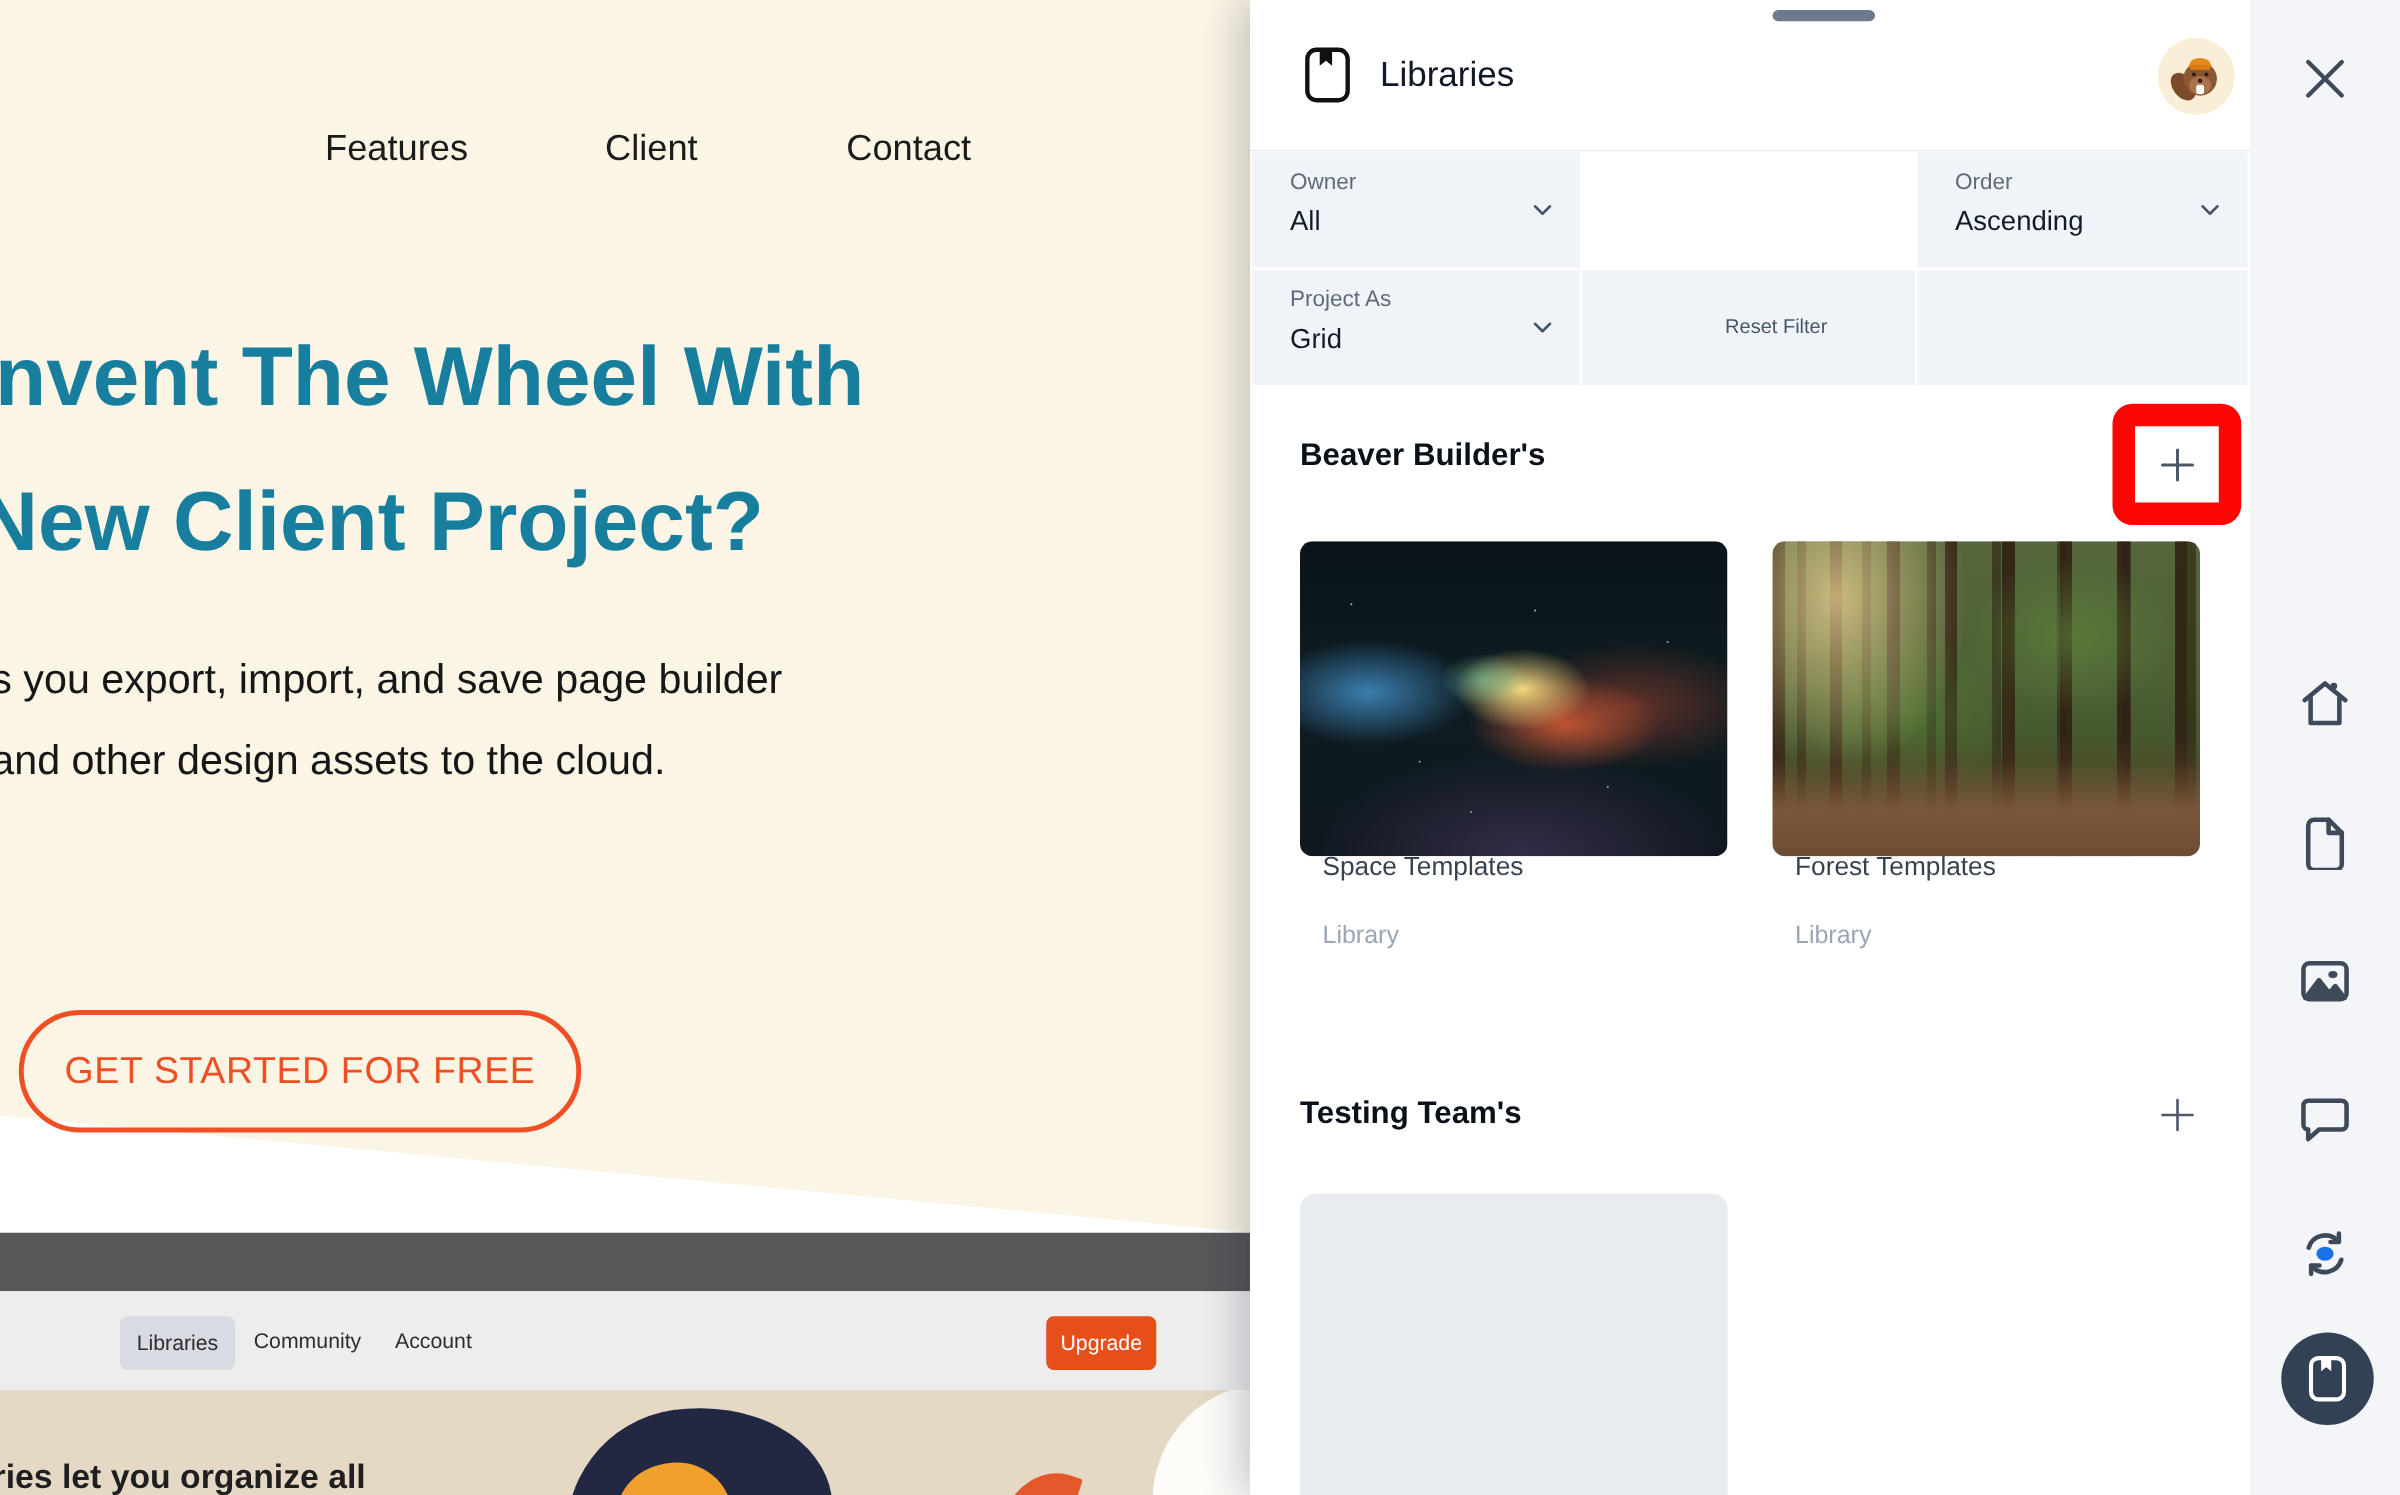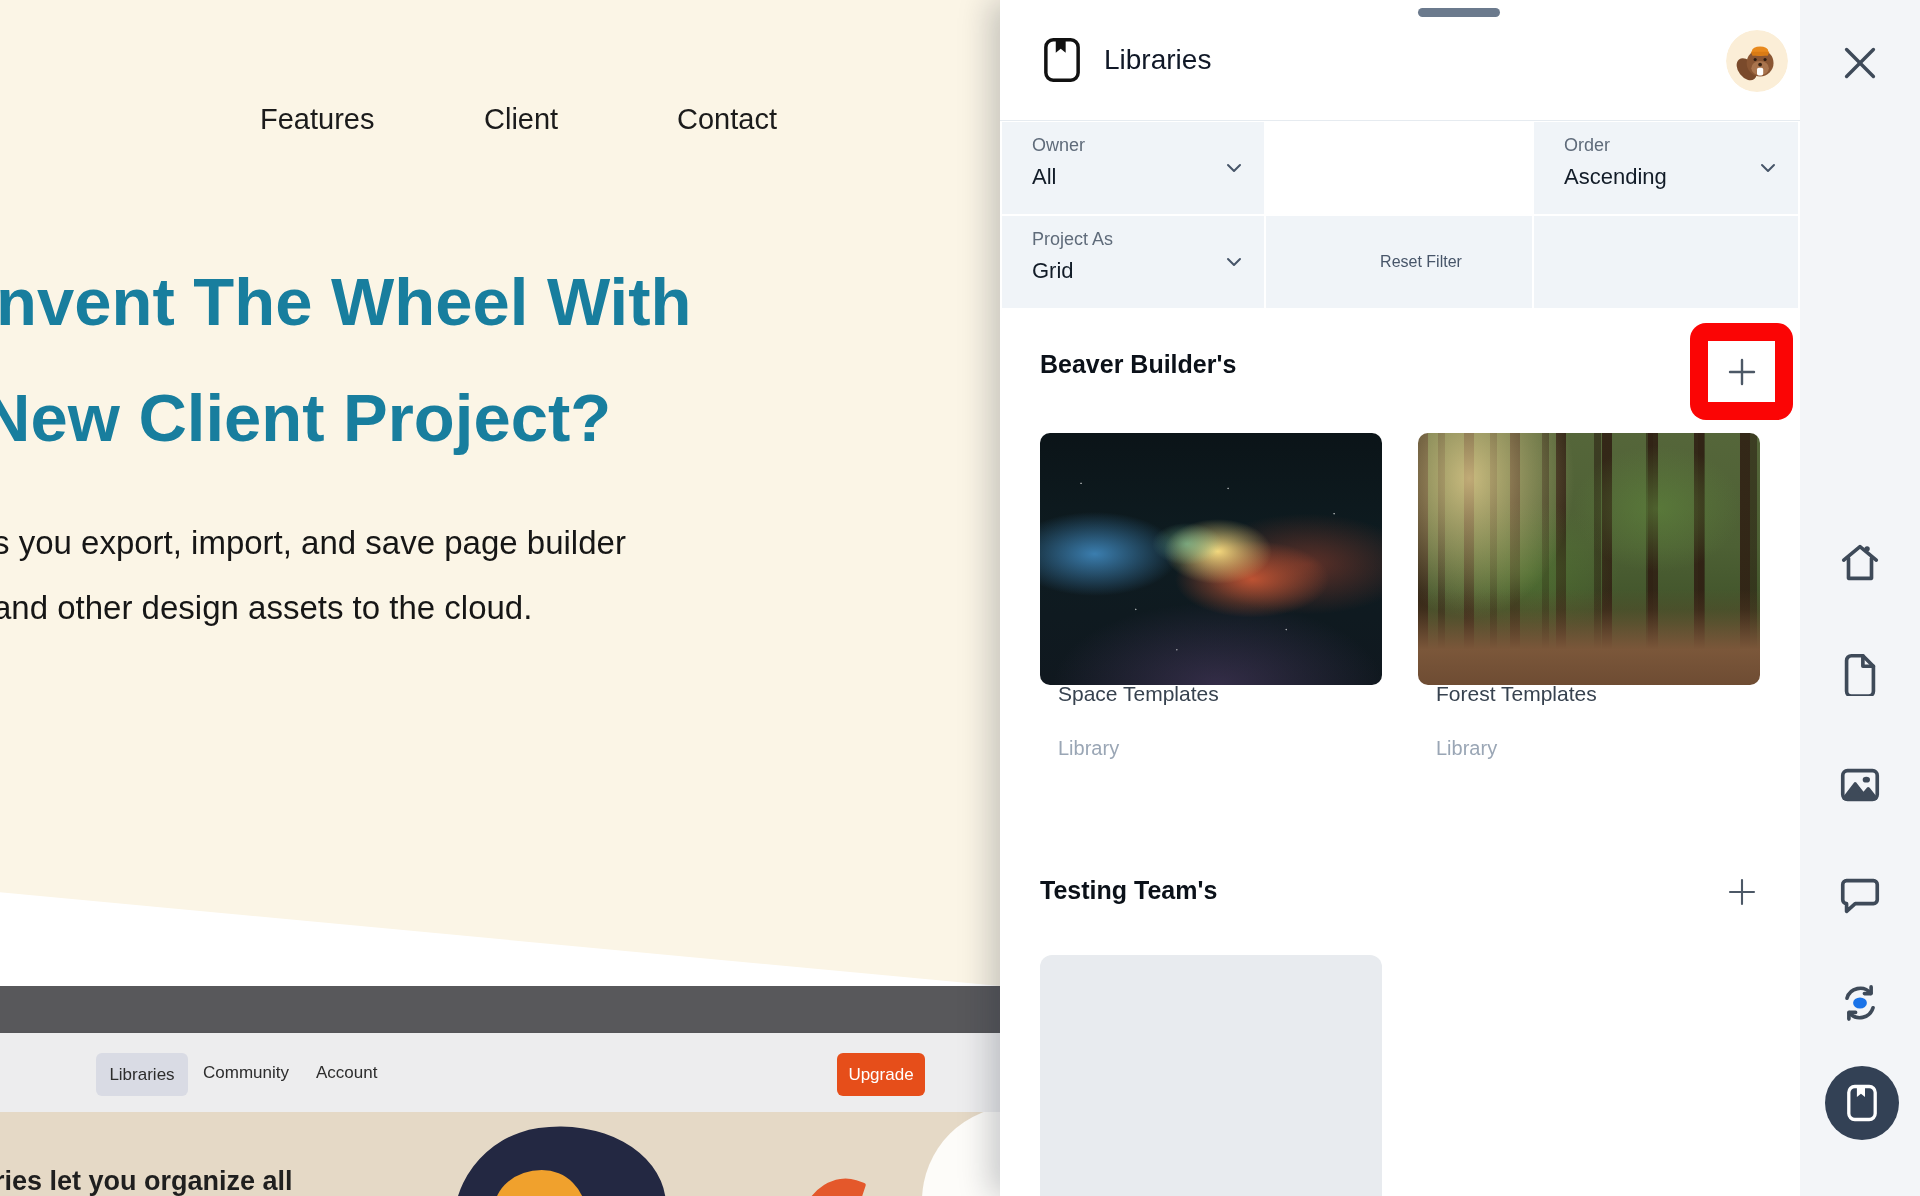--- a/index.html
+++ b/index.html
@@ -126,20 +126,21 @@
     <span class="nav-link" style="left:677px;">Contact</span>
 
     <div class="hero-h1">
       <div class="l1">nvent The Wheel With</div>
       <div class="l2">New Client Project?</div>
     </div>
     <div class="hero-p">
       <div>s you export, import, and save page builder</div>
       <div>and other design assets to the cloud.</div>
     </div>
+    <div class="cta">GET STARTED FOR FREE</div>
 
     <div class="appshot">
       <div class="appshot-darkbar"></div>
       <div class="appshot-toolbar">
         <div class="mini-tab mini-tab-active">Libraries</div>
         <div class="mini-tab" style="left:203px;">Community</div>
         <div class="mini-tab" style="left:316px;">Account</div>
         <div class="mini-upgrade">Upgrade</div>
         <div class="mini-dots">⋮</div>
       </div>

